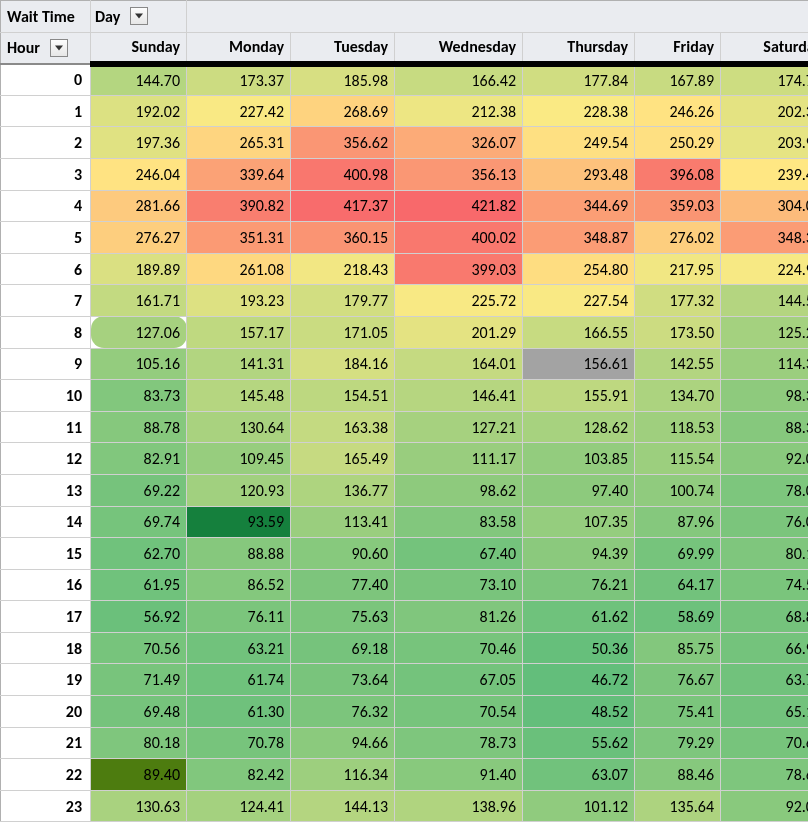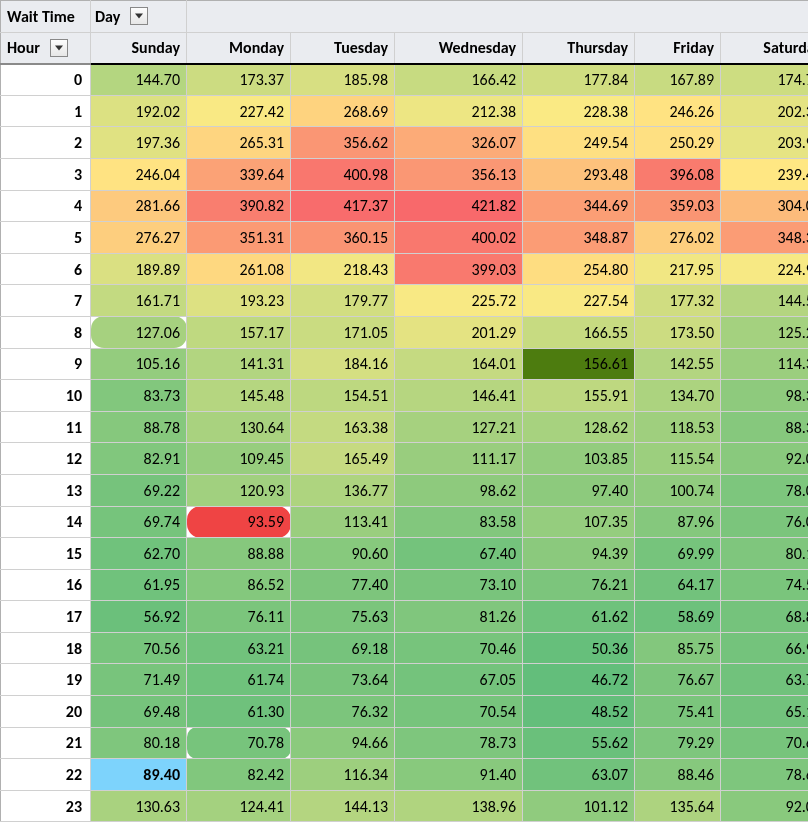--- a/index.html
+++ b/index.html
@@ -55,21 +55,21 @@
     padding-left: 6px;
     font-weight: 700;
     border-left: 1px solid #b0b0b0;
     border-bottom: 2px solid #8a8a8a;
   }
   .col-head {
     background: #eaecf0;
     text-align: right;
     padding-right: 6px;
     font-weight: 700;
-    border-bottom: 2px solid #000000;
+    border-bottom: 6px solid #000000;
   }
   .col-head.last { border-right: 1px solid #b0b0b0; }
 
   .row-head {
     background: #ffffff;
     text-align: right;
     padding-right: 8px;
     font-weight: 700;
     border-left: 1px solid #b0b0b0;
   }
@@ -251,21 +251,21 @@
           <td class="cell" style="background: rgb(199, 219, 129);">166.55</td>
           <td class="cell" style="background: rgb(204, 220, 129);">173.50</td>
           <td class="cell" style="background: rgb(164, 209, 127); border-right: 1px solid rgb(176, 176, 176);">125.22</td>
         </tr>
         <tr>
           <td class="row-head">9</td>
           <td class="cell" style="background: rgb(148, 204, 126);">105.16</td>
           <td class="cell" style="background: rgb(178, 213, 128);">141.31</td>
           <td class="cell" style="background: rgb(213, 223, 130);">184.16</td>
           <td class="cell" style="background: rgb(197, 218, 129);">164.01</td>
-          <td class="cell" style="background: #4d7c0f; padding-left: 24px;">156.61</td>
+          <td class="cell" style="background: #a3a3a3; padding-left: 24px;">156.61</td>
           <td class="cell" style="background: rgb(179, 213, 128);">142.55</td>
           <td class="cell" style="background: rgb(155, 206, 126); border-right: 1px solid rgb(176, 176, 176);">114.36</td>
         </tr>
         <tr>
           <td class="row-head">10</td>
           <td class="cell" style="background: rgb(130, 199, 125);">83.73</td>
           <td class="cell" style="background: rgb(181, 214, 128);">145.48</td>
           <td class="cell" style="background: rgb(189, 216, 128);">154.51</td>
           <td class="cell" style="background: rgb(182, 214, 128);">146.41</td>
           <td class="cell" style="background: rgb(190, 216, 128);">155.91</td>
@@ -298,21 +298,21 @@
           <td class="cell" style="background: rgb(161, 208, 127);">120.93</td>
           <td class="cell" style="background: rgb(174, 212, 127);">136.77</td>
           <td class="cell" style="background: rgb(142, 202, 125);">98.62</td>
           <td class="cell" style="background: rgb(141, 202, 125);">97.40</td>
           <td class="cell" style="background: rgb(144, 203, 126);">100.74</td>
           <td class="cell" style="background: rgb(125, 198, 125); border-right: 1px solid rgb(176, 176, 176);">78.01</td>
         </tr>
         <tr>
           <td class="row-head">14</td>
           <td class="cell" style="background: rgb(118, 196, 124);">69.74</td>
-          <td class="cell" style="background: #ef4444; border-radius: 14px;">93.59</td>
+          <td class="cell" style="background: #15803d;">93.59</td>
           <td class="cell" style="background: rgb(154, 206, 126);">113.41</td>
           <td class="cell" style="background: rgb(130, 199, 125);">83.58</td>
           <td class="cell" style="background: rgb(149, 205, 126);">107.35</td>
           <td class="cell" style="background: rgb(133, 200, 125);">87.96</td>
           <td class="cell" style="background: rgb(123, 197, 124); border-right: 1px solid rgb(176, 176, 176);">76.05</td>
         </tr>
         <tr>
           <td class="row-head">15</td>
           <td class="cell" style="background: rgb(112, 194, 124);">62.70</td>
           <td class="cell" style="background: rgb(134, 200, 125);">88.88</td>
@@ -368,30 +368,30 @@
           <td class="cell" style="background: rgb(111, 193, 124);">61.30</td>
           <td class="cell" style="background: rgb(124, 197, 124);">76.32</td>
           <td class="cell" style="background: rgb(119, 196, 124);">70.54</td>
           <td class="cell" style="background: rgb(100, 190, 123); padding-left: 12px;">48.52</td>
           <td class="cell" style="background: rgb(123, 197, 124);">75.41</td>
           <td class="cell" style="background: rgb(114, 194, 124); border-right: 1px solid rgb(176, 176, 176);">65.13</td>
         </tr>
         <tr>
           <td class="row-head">21</td>
           <td class="cell" style="background: rgb(127, 198, 125);">80.18</td>
-          <td class="cell" style="background: rgb(119, 196, 124); border-radius: 10px;">70.78</td>
+          <td class="cell" style="background: rgb(119, 196, 124);">70.78</td>
           <td class="cell" style="background: rgb(139, 202, 125);">94.66</td>
           <td class="cell" style="background: rgb(126, 198, 125);">78.73</td>
           <td class="cell" style="background: rgb(106, 192, 123);">55.62</td>
           <td class="cell" style="background: rgb(126, 198, 125);">79.29</td>
           <td class="cell" style="background: rgb(119, 196, 124); border-right: 1px solid rgb(176, 176, 176);">70.60</td>
         </tr>
         <tr>
           <td class="row-head">22</td>
-          <td class="cell" style="background: #7dd3fc; font-weight: bold;">89.40</td>
+          <td class="cell" style="background: #4d7c0f;">89.40</td>
           <td class="cell" style="background: rgb(129, 199, 125);">82.42</td>
           <td class="cell" style="background: rgb(157, 207, 126);">116.34</td>
           <td class="cell" style="background: rgb(136, 201, 125);">91.40</td>
           <td class="cell" style="background: rgb(113, 194, 124);">63.07</td>
           <td class="cell" style="background: rgb(134, 200, 125);">88.46</td>
           <td class="cell" style="background: rgb(126, 198, 125); border-right: 1px solid rgb(176, 176, 176);">78.68</td>
         </tr>
         <tr>
           <td class="row-head">23</td>
           <td class="cell" style="background: rgb(169, 210, 127);">130.63</td>

